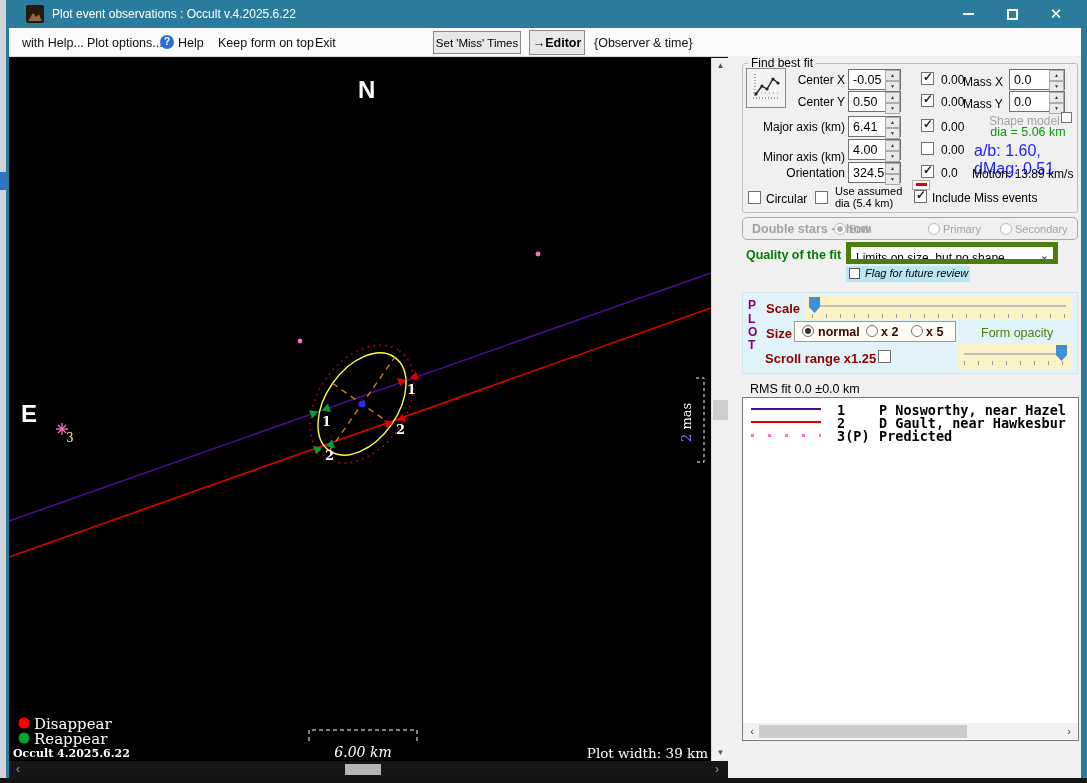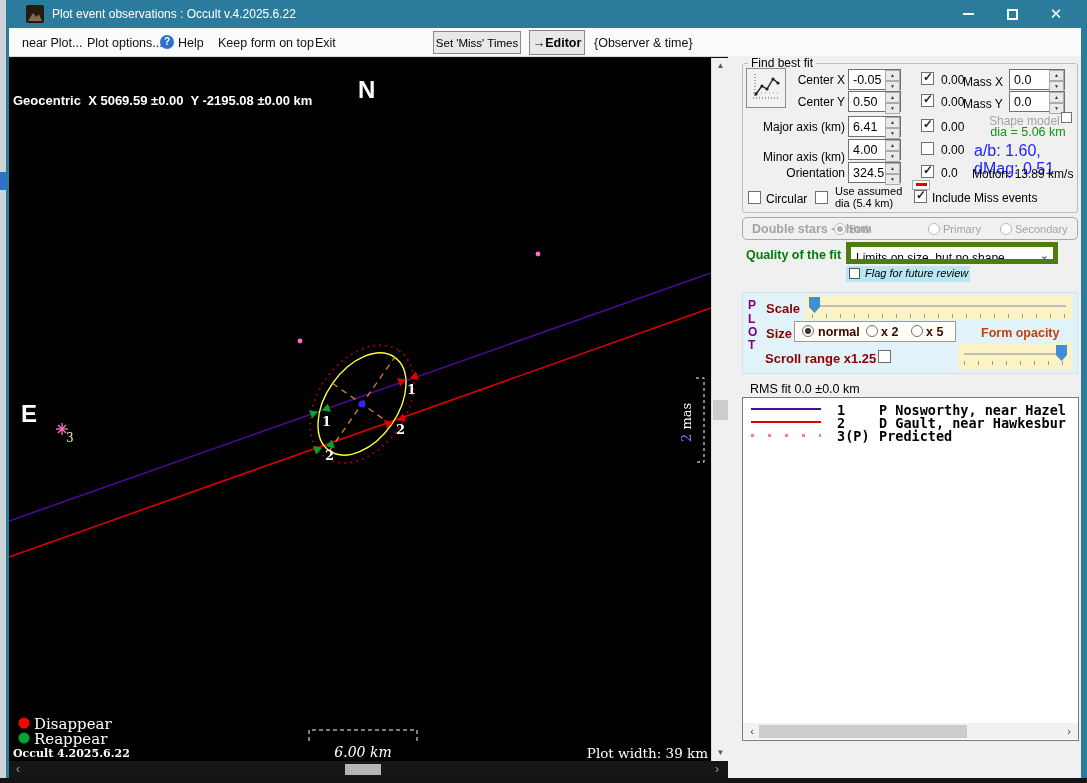--- a/index.html
+++ b/index.html
@@ -63,21 +63,21 @@
   .flagbox{background:#b9e6f2}
   .plotbox{background:#e1f2f8;border:1px solid #cfe4ec}
   .pletter{color:#800080;font-weight:bold;font-size:12px}
   .maroon{color:#8b0000;font-weight:bold;font-size:13px}
   .track{background:#fbf3c6}
   .groove{background:#bdbdbd;height:2px}
   .thumb{width:11px;height:16px;background:#3f8fd6;clip-path:polygon(0 0,100% 0,100% 62%,50% 100%,0 62%)}
   .ticks{height:4px;background:repeating-linear-gradient(90deg,#9a9a9a 0 1px,transparent 1px 14px)}
   .sizebox{background:#fffef6;border:1px solid #9a9a9a}
   .sizeopt{font-weight:bold;font-size:12.5px;color:#3a0505}
-  .purple-lbl{color:#c2410c;font-weight:bold;font-size:12.5px}
+  .purple-lbl{color:#4d7c0f;font-weight:normal;font-size:12.5px}
   .listbox{background:#fff;border:1px solid #7a7a7a;overflow:hidden}
   .mono{font-family:"DejaVu Sans Mono",monospace;font-size:13.5px;font-weight:600;white-space:nowrap}
   .lb-hsb{background:#f1f1f1}
   .lb-arr{top:2px;width:14px;height:13px;color:#444;font-size:11px;text-align:center;line-height:13px}
   .lb-thumb{left:16px;top:2px;width:208px;height:13px;background:#cccccc}
 </style>
 </head>
 <body>
 
 <div class="abs sliver"></div>
@@ -93,34 +93,33 @@
     </div>
   <div class="abs winbtn wb-max" style="left:990px">
       <i></i>
     </div>
   <div class="abs winbtn wb-close" style="left:1034px">✕</div>
 </div>
 <div class="abs frame-left"></div>
 <div class="abs frame-right"></div>
 
 <div class="abs menubar">
-  <div class="abs mitem" style="left:13px">near Plot...</div>
+  <div class="abs mitem" style="left:13px">with Help...</div>
   <div class="abs mitem" style="left:78px">Plot options...</div>
   <div class="abs help-ico" style="left:151px">?</div>
   <div class="abs mitem" style="left:169px">Help</div>
   <div class="abs mitem" style="left:209px">Keep form on top</div>
   <div class="abs mitem" style="left:306px">Exit</div>
   <button class="abs mbtn" style="left:424px;top:3px;width:88px;height:23px">Set 'Miss' Times</button>
   <button class="abs mbtn" style="left:520px;top:2px;width:56px;height:25px;font-weight:bold;font-size:12.5px">→Editor</button>
   <div class="abs mitem" style="left:585px">{Observer &amp; time}</div>
 </div>
 
 <div class="abs plot">
   <div class="abs plot-header">
-    <div>Geocentric  X 5069.59 ±0.00  Y -2195.08 ±0.00 km</div>
   </div>
   <svg class="abs" style="left:0;top:0" width="702" height="703" viewBox="0 0 702 703">
 
     <line x1="0" y1="463" x2="702" y2="215" stroke="#4e0996" stroke-width="1.6"></line>
     <line x1="0" y1="499" x2="702" y2="250" stroke="#e00000" stroke-width="1.6"></line>
 
     <circle cx="291" cy="283" r="2.4" fill="#ff6fc8"></circle>
     <circle cx="529" cy="196" r="2.4" fill="#ff6fc8"></circle>
     <g stroke="#ff6fc8" stroke-width="1.3">
       <line x1="47" y1="371" x2="59" y2="371"></line>

